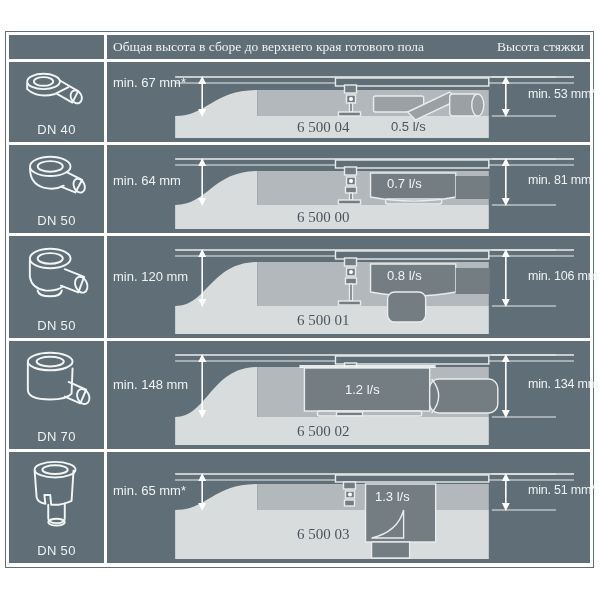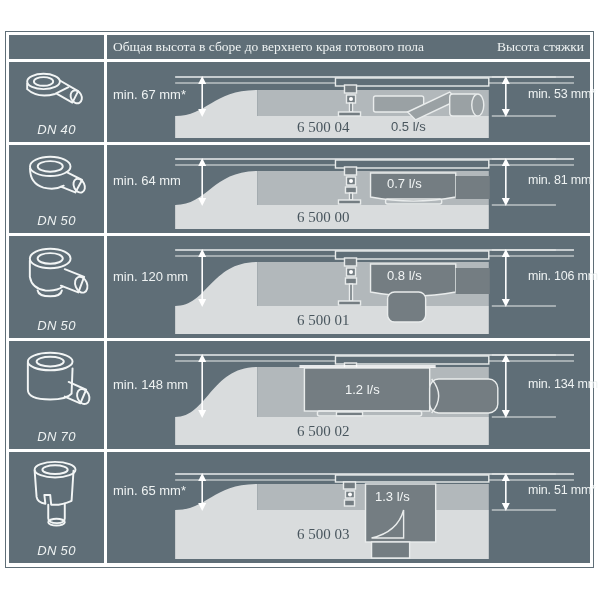--- a/index.html
+++ b/index.html
@@ -1,21 +1,21 @@
 <!DOCTYPE html>
 <html style="--panel: #5f6e77; --floor: #d9dcdd; --band: #b2b8bb; --dark: #747d82; --lite: #e9ecec; --ink: #49565e; --graytrap: #9aa1a4;"><head>
 <meta charset="utf-8">
 <style>
   html,body{margin:0;padding:0;background:#fff;}
   body{width:600px;height:600px;position:relative;font-family:"Liberation Sans",sans-serif;}
   .catalog{position:absolute;left:5px;top:31px;width:589px;height:537px;box-sizing:border-box;
            border:1.5px solid var(--panel);background:#fff;padding:3px;display:flex;flex-direction:column;gap:3px;}
   .trow{display:flex;gap:3px;}
   .cell{background:var(--panel);position:relative;}
-  .icon-col{width:95px;flex:0 0 95px;font-style:italic;}
+  .icon-col{width:95px;flex:0 0 95px;}
   .main-col{flex:1;}
   .hdr{height:24px;}
   .hdr .main-col{display:flex;align-items:center;justify-content:space-between;
       font-family:"Liberation Serif",serif;font-size:13.5px;color:#eef2f2;padding:0 6px;box-sizing:border-box;}
   .dncell{display:flex;flex-direction:column;align-items:center;justify-content:space-between;padding:6px 0 5px 0;box-sizing:border-box;}
   .dnlabel{color:#eef2f2;font-size:13px;letter-spacing:.3px;}
   .diagram{position:absolute;left:0;top:0;width:100%;height:100%;}
   .minlabel{position:absolute;left:6px;color:#eef2f2;font-size:13px;white-space:nowrap;}
   .screedlabel{position:absolute;left:408px;color:#eef2f2;font-size:12.5px;white-space:nowrap;letter-spacing:-.2px;padding-left:13px;}
   .article{position:absolute;left:190px;font-family:"Liberation Serif",serif;font-size:15px;color:var(--ink);white-space:nowrap;}
@@ -92,21 +92,21 @@
             <path class="arrhead" d="M95,55 l-4,-8 h8 z"></path>
         </g>
         <g>
           <line class="tick" x1="384" y1="15" x2="448" y2="15"></line>
           <line class="tick" x1="384" y1="54" x2="448" y2="54"></line>
           <line class="arr" x1="398" y1="18" x2="398" y2="51"></line>
           <path class="arrhead" d="M398,14 l-4,8 h8 z"></path>
             <path class="arrhead" d="M398,55 l-4,-8 h8 z"></path>
         </g>
       </svg>
-      <span class="minlabel" style="top:25px">min. 67 mm*</span>
+      <span class="minlabel" style="top:13px">min. 67 mm*</span>
       <span class="article" style="top:57px">6 500 04</span>
       <span class="flow on-light" style="left:284px;top:57px">0.5 l/s</span>
       <span class="screedlabel" style="top:25px">min. 53 mm*</span>
     </div>
   </div>
 
   <div class="trow" style="height:88px">
     <div class="cell icon-col dncell">
       <svg width="78" height="54" viewBox="0 0 80 56">
         <ellipse class="icon" cx="33" cy="16" rx="21" ry="10"></ellipse>

